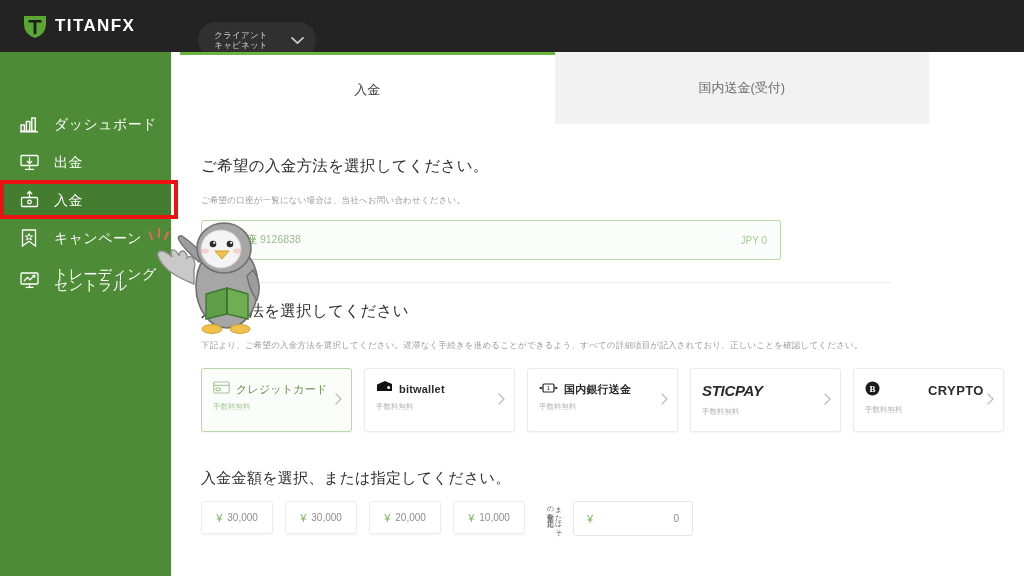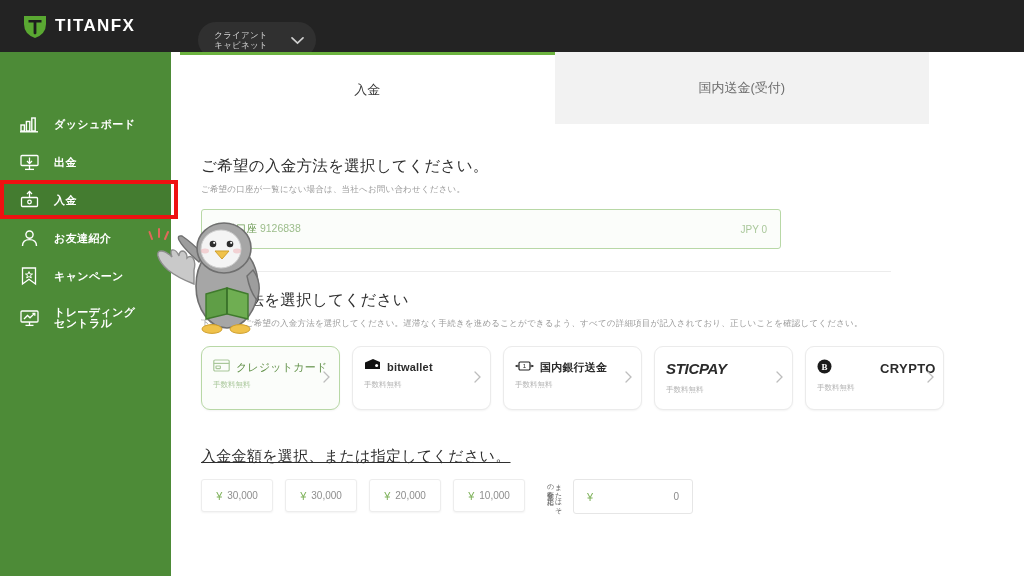--- a/index.html
+++ b/index.html
@@ -41,21 +41,21 @@
     background: #4d8b37;
   }
   .nav-item {
     display: flex; align-items: center; height: 38px; padding-left: 17px;
     cursor: pointer; position: relative;
   }
   .nav-item.active { background: #447c30; }
   .nav-item .nav-ico { width: 24px; height: 22px; flex: 0 0 24px; margin-right: 13px;
     display: flex; align-items: center; justify-content: center; }
   .nav-item .nav-label {
-    color: #ffffff; font-size: 11px; font-weight: bold; letter-spacing: .4px;
+    color: #ffffff; font-size: 14px; font-weight: normal; letter-spacing: .4px;
     line-height: 11px; white-space: pre-line;
   }
   .nav-item.tall { height: 46px; }
   .nav-spacer-top { height: 53px; }
 
   
   .redbox {
     position: absolute; left: 0; top: 180px; width: 178px; height: 39px;
     border: 4px solid #ee1111; pointer-events: none; z-index: 40;
   }
@@ -69,21 +69,21 @@
   .tab {
     flex: 1; display: flex; align-items: center; justify-content: center;
     font-size: 13px; color: #3b3b3b; cursor: pointer; position: relative;
     background: #ffffff;
   }
   .tab.active { border-top: 3px solid #6cb33f; }
   .tab.inactive { background: #f2f2f2; color: #6d6d6d; }
 
   .section { padding: 0 0 0 30px; }
   .sec-title { font-size: 15.5px; color: #2f2f2f; letter-spacing: .3px; }
-  .sec-sub { font-size: 8.5px; color: #9b9b9b; margin-top: 7px; letter-spacing: .2px; }
+  .sec-sub { font-size: 8.5px; color: #9b9b9b; margin-top: 18px; letter-spacing: .2px; }
 
   
   .acct-row { display: flex; margin-top: 13px; }
   .acct-card {
     height: 40px; background: #ffffff; border: 1px solid #e4e4e4;
     border-radius: 3px; display: flex; align-items: center;
     padding: 0 13px; cursor: pointer;
   }
   .acct-card.selected { border: 1px solid #b8d8a6; background: #fbfdfa; }
   .acct-card.first { width: 580px; justify-content: space-between; }
@@ -92,34 +92,34 @@
   .acct-name .num { color: #8a8a8a; }
   .acct-card.selected .acct-name { color: #6f9c57; }
   .acct-card.selected .acct-name .num { color: #9cbd8b; }
   .acct-bal { font-size: 10px; color: #a9c79a; }
 
   .hr { width: 690px; height: 1px; background: #ececec; margin: 22px 0 0 30px; }
 
   
   .pm-row { display: flex; margin-top: 16px; gap: 12px; }
   .pm-card {
-    width: 139px; height: 64px; background: #ffffff; border: 1px solid #ebebeb;
-    border-radius: 9px; position: relative; padding: 11px 10px 0 11px; cursor: pointer;
+    width: 151px; height: 64px; background: #ffffff; border: 1px solid #ebebeb;
+    border-radius: 3px; position: relative; padding: 11px 10px 0 11px; cursor: pointer;
     box-shadow: 0 1px 2px rgba(0,0,0,.05);
   }
   .pm-card.selected { border: 1px solid #b8d8a6; background: #fbfdfa; }
   .pm-top { display: flex; align-items: center; gap: 6px; }
   .pm-name { font-size: 11px; color: #2b2b2b; font-weight: bold; letter-spacing: .2px; }
   .pm-card.selected .pm-name { color: #5f8f46; font-weight: normal; }
   .pm-fee { position: absolute; left: 11px; top: 33px; font-size: 7.5px; color: #b3b3b3; }
   .pm-card.selected .pm-fee { color: #a9c79a; }
   .pm-arrow { position: absolute; right: 9px; top: 24px; color: #b9b9b9; font-size: 12px; }
 
   
-  .amt-title { font-size: 15px; color: #2f2f2f; letter-spacing: .3px; text-decoration: underline; }
+  .amt-title { font-size: 15px; color: #2f2f2f; letter-spacing: .3px; }
   .amt-row { display: flex; align-items: flex-start; margin-top: 13px; }
   .amt-btn {
     width: 72px; height: 33px; background: #ffffff; border: 1px solid #ededed;
     border-radius: 3px; display: flex; align-items: center; justify-content: center;
     gap: 5px; font-size: 10px; color: #8e8e8e; margin-right: 12px; cursor: pointer;
     box-shadow: 0 1px 2px rgba(0,0,0,.05);
   }
   .yen { color: #7fb25b; font-size: 11px; }
   .amt-or {
     width: 22px; height: 36px; margin: 0 8px 0 6px;
@@ -200,29 +200,20 @@
         <svg width="21" height="20" viewBox="0 0 21 20" fill="none" stroke="#ffffff" stroke-width="1.3">
           <line x1="10.5" y1="1.5" x2="10.5" y2="7"></line>
             <path d="M8 4 L10.5 1.5 L13 4"></path>
           <rect x="2.5" y="7.5" width="16" height="9" rx="1"></rect>
           <circle cx="10.5" cy="12" r="1.8"></circle>
         </svg>
       </span>
       <span class="nav-label">入金</span>
     </div>
 
-    <div class="nav-item">
-      <span class="nav-ico">
-        <svg width="21" height="19" viewBox="0 0 21 19" fill="none" stroke="#ffffff" stroke-width="1.4">
-          <circle cx="10.5" cy="5.6" r="3.6"></circle>
-            <path d="M3.5 17 Q3.5 10.6 10.5 10.6 Q17.5 10.6 17.5 17"></path>
-        </svg>
-      </span>
-      <span class="nav-label">お友達紹介</span>
-    </div>
 
     <div class="nav-item">
       <span class="nav-ico">
         <svg width="20" height="20" viewBox="0 0 20 20" fill="none" stroke="#ffffff" stroke-width="1.3">
           <path d="M3.5 2 L16.5 2 L16.5 18 L10 13.3 L3.5 18 Z"></path>
           <path d="M10 5.6 L11 8 L13.5 8 L11.5 9.5 L12.3 12 L10 10.5 L7.7 12 L8.5 9.5 L6.5 8 L9 8 Z" stroke-width="1"></path>
         </svg>
       </span>
       <span class="nav-label">キャンペーン</span>
     </div>

